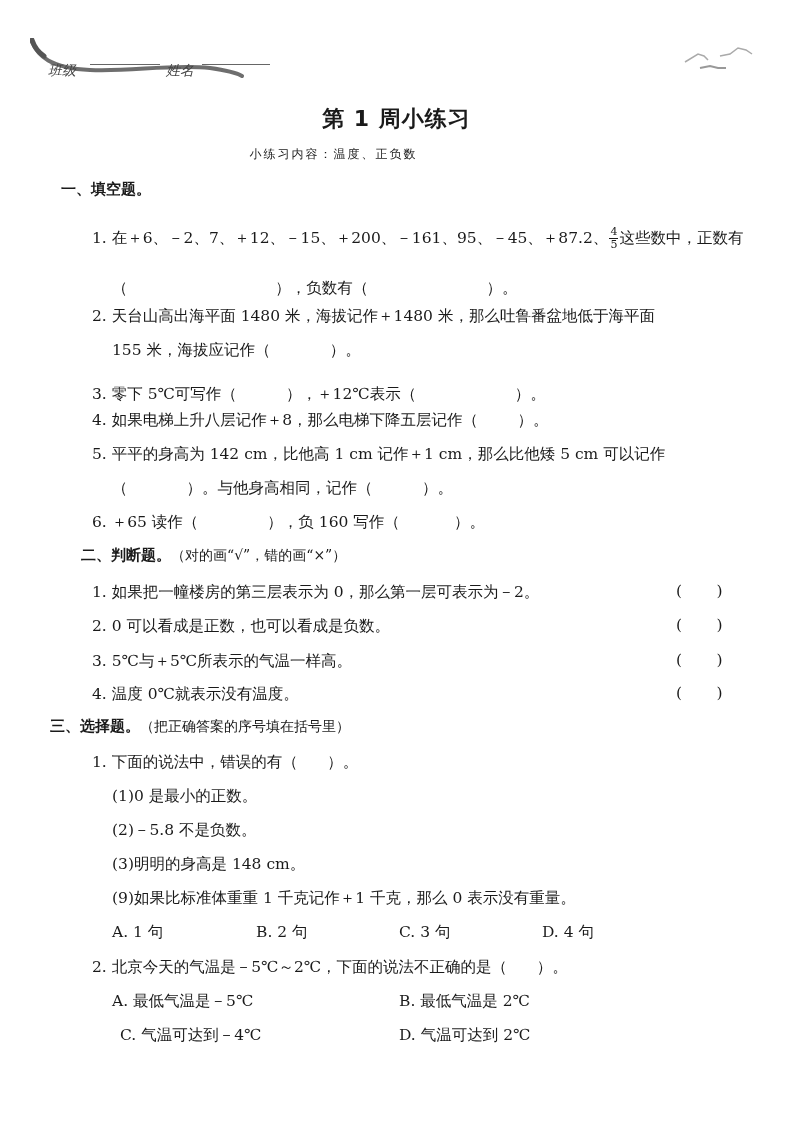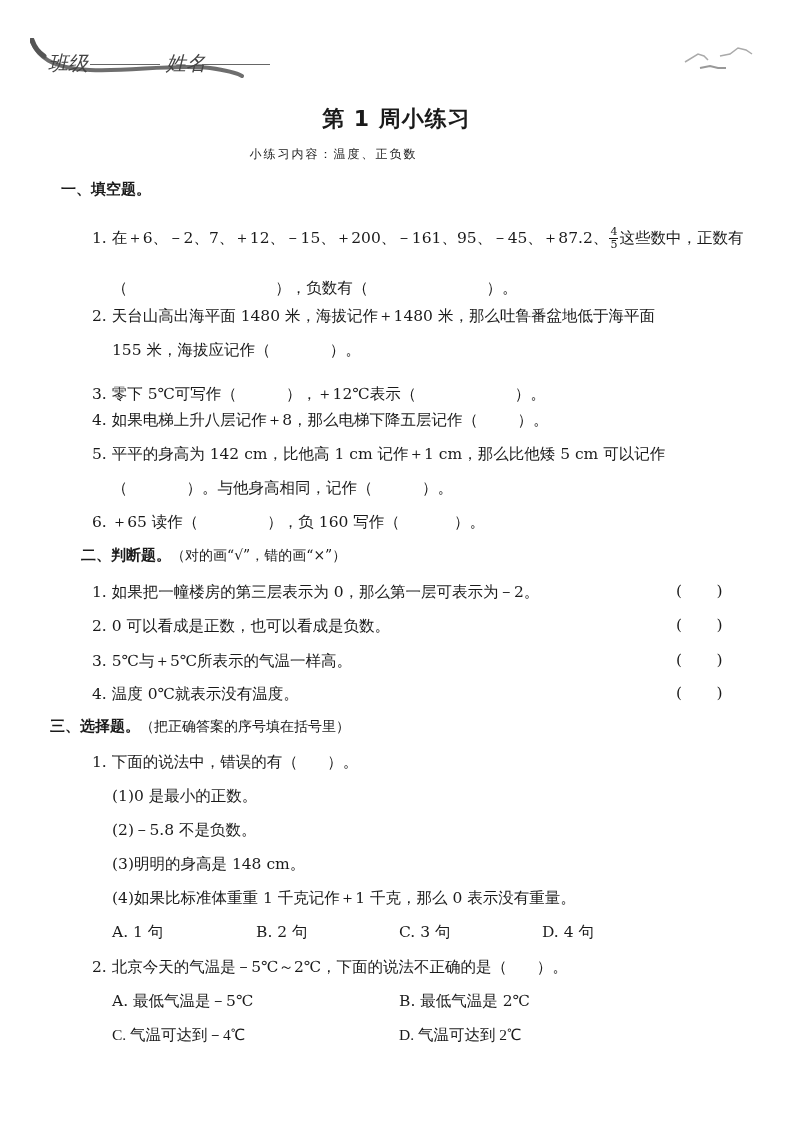--- a/index.html
+++ b/index.html
@@ -1,20 +1,20 @@
 <!DOCTYPE html>
 <html><head>
   <meta charset="utf-8">
   <style>
     html, body { margin: 0; padding: 0; background: #ffffff; }
     body { width: 793px; height: 1122px; position: relative; overflow: hidden;
            font-family: "DejaVu Serif", "Liberation Serif", serif; color: #1a1a1a; }
     .header-deco { position: absolute; left: 30px; top: 38px; width: 250px; height: 40px; }
     .brush { position: absolute; left: 0; top: 0; }
-    .hdr-label { position: absolute; top: 12px; font-size: 20px; font-style: italic; color: #444;
+    .hdr-label { position: absolute; top: 24px; font-size: 14px; font-style: italic; color: #444;
                  font-family: "DejaVu Serif", serif; }
     .hdr-line { position: absolute; top: 26px; height: 1px; background: #666; }
     .mountain { position: absolute; left: 680px; top: 40px; }
     .title { position: absolute; top: 104px; left: 0; width: 793px; text-align: center;
              font-size: 22px; font-weight: bold; font-family: "DejaVu Sans", sans-serif; letter-spacing: 1px; }
     .subtitle { position: absolute; top: 146px; left: 0; width: 667px; text-align: center;
                 font-size: 12px; letter-spacing: 2px; }
     .section { position: absolute; left: 50px; font-size: 15px; font-weight: bold;
                font-family: "DejaVu Sans", sans-serif; }
     .section .note { font-weight: normal; font-family: "DejaVu Serif", serif; font-size: 14px; }
@@ -87,24 +87,24 @@
 <div class="judge-paren" style="top:684px;">(       )</div>
 
 <div class="section" style="top:717px;">
   <span>三、选择题。</span><span class="note">（把正确答案的序号填在括号里）</span>
 </div>
 
 <div class="line" style="top:752px; white-space:pre;">1. 下面的说法中，错误的有（      ）。</div>
 <div class="line indent" style="top:786px;">(1)0 是最小的正数。</div>
 <div class="line indent" style="top:820px;">(2)－5.8 不是负数。</div>
 <div class="line indent" style="top:854px;">(3)明明的身高是 148 cm。</div>
-<div class="line indent" style="top:888px;">(4)如果比标准体重重 1 千克记作＋1 千克，那么 0 表示没有重量。</div>
+<div class="line indent" style="top:888px;">(9)如果比标准体重重 1 千克记作＋1 千克，那么 0 表示没有重量。</div>
 
 <div class="opt" style="top:922px; left:112px;">A. 1 句</div>
 <div class="opt" style="top:922px; left:256px;">B. 2 句</div>
 <div class="opt" style="top:922px; left:399px;">C. 3 句</div>
 <div class="opt" style="top:922px; left:542px;">D. 4 句</div>
 
 <div class="line" style="top:957px; white-space:pre;">2. 北京今天的气温是－5℃～2℃，下面的说法不正确的是（      ）。</div>
 <div class="opt" style="top:991px; left:112px;">A. 最低气温是－5℃</div>
 <div class="opt" style="top:991px; left:399px;">B. 最低气温是 2℃</div>
-<div class="opt" style="top:1025px; left:112px;font-family:Liberation Serif, serif;">C. 气温可达到－4℃</div>
-<div class="opt" style="top:1025px; left:399px;font-family:Liberation Serif, serif;">D. 气温可达到 2℃</div>
+<div class="opt" style="top:1025px; left:120px;">C. 气温可达到－4℃</div>
+<div class="opt" style="top:1025px; left:399px;">D. 气温可达到 2℃</div>
 
 </body></html>

